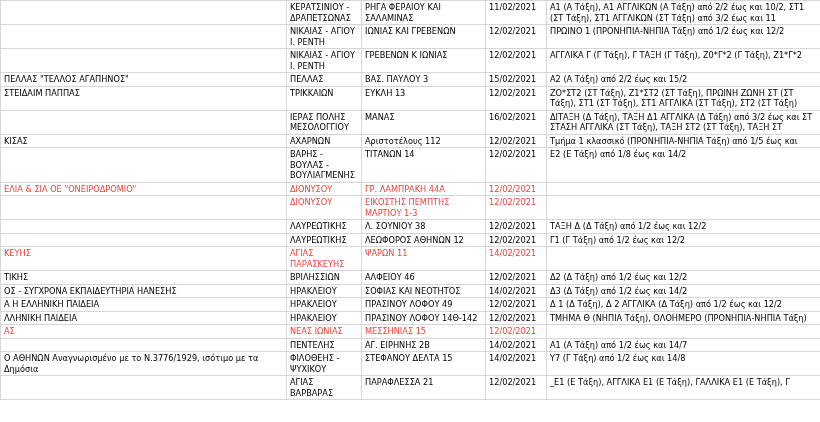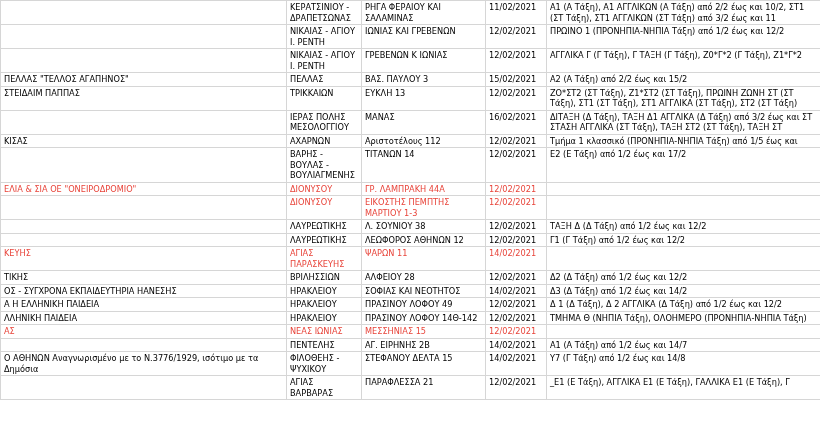--- a/index.html
+++ b/index.html
@@ -98,21 +98,21 @@
         <td class="c1">ΑΧΑΡΝΩΝ</td>
         <td class="c2">Αριστοτέλους 112</td>
         <td class="c3">12/02/2021</td>
         <td class="c4">Τμήμα 1 κλασσικό (ΠΡΟΝΗΠΙΑ-ΝΗΠΙΑ Τάξη) από 1/5 έως και</td>
       </tr>
       <tr class="rowh">
         <td class="c0"></td>
         <td class="c1">ΒΑΡΗΣ - ΒΟΥΛΑΣ - ΒΟΥΛΙΑΓΜΕΝΗΣ</td>
         <td class="c2">ΤΙΤΑΝΩΝ 14</td>
         <td class="c3">12/02/2021</td>
-        <td class="c4">Ε2 (Ε Τάξη) από 1/2 έως και 17/2</td>
+        <td class="c4">Ε2 (Ε Τάξη) από 1/8 έως και 14/2</td>
       </tr>
       <tr class="rowh">
         <td class="c0 red">ΕΛΙΑ &amp; ΣΙΑ ΟΕ "ΟΝΕΙΡΟΔΡΟΜΙΟ"</td>
         <td class="c1 red">ΔΙΟΝΥΣΟΥ</td>
         <td class="c2 red">ΓΡ. ΛΑΜΠΡΑΚΗ 44Α</td>
         <td class="c3 red">12/02/2021</td>
         <td class="c4 red"></td>
       </tr>
       <tr class="rowh">
         <td class="c0 red"></td>
@@ -138,21 +138,21 @@
       <tr class="rowh">
         <td class="c0 red">ΚΕΥΗΣ</td>
         <td class="c1 red">ΑΓΙΑΣ ΠΑΡΑΣΚΕΥΗΣ</td>
         <td class="c2 red">ΨΑΡΩΝ 11</td>
         <td class="c3 red">14/02/2021</td>
         <td class="c4 red"></td>
       </tr>
       <tr class="rowh">
         <td class="c0">ΤΙΚΗΣ</td>
         <td class="c1">ΒΡΙΛΗΣΣΙΩΝ</td>
-        <td class="c2">ΑΛΦΕΙΟΥ 28</td>
+        <td class="c2">ΑΛΦΕΙΟΥ 46</td>
         <td class="c3">12/02/2021</td>
         <td class="c4">Δ2 (Δ Τάξη) από 1/2 έως και 12/2</td>
       </tr>
       <tr class="rowh">
         <td class="c0">ΟΣ - ΣΥΓΧΡΟΝΑ ΕΚΠΑΙΔΕΥΤΗΡΙΑ ΗΑΝΕΣΗΣ</td>
         <td class="c1">ΗΡΑΚΛΕΙΟΥ</td>
         <td class="c2">ΣΟΦΙΑΣ ΚΑΙ ΝΕΟΤΗΤΟΣ</td>
         <td class="c3">14/02/2021</td>
         <td class="c4">Δ3 (Δ Τάξη) από 1/2 έως και 14/2</td>
       </tr>

